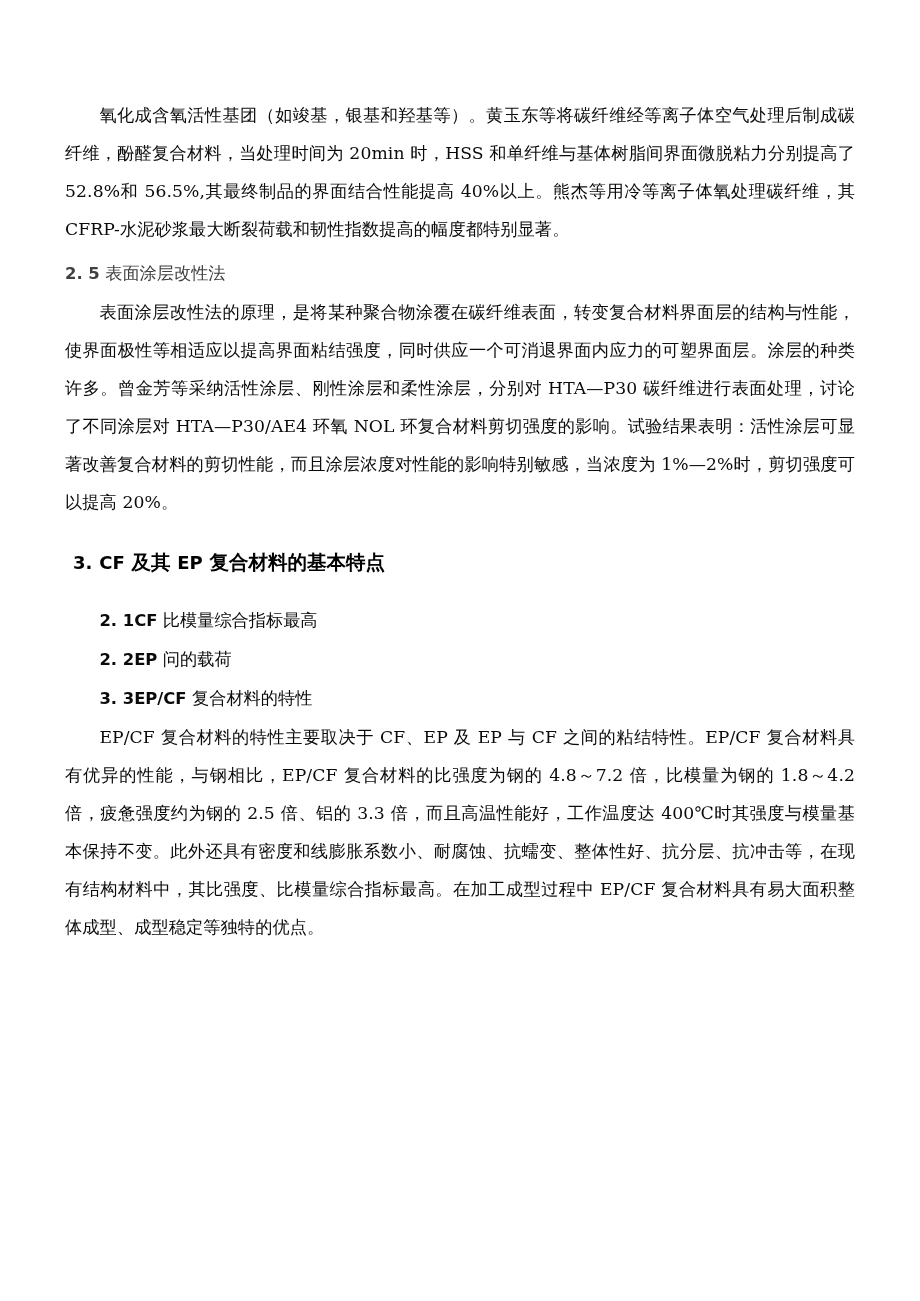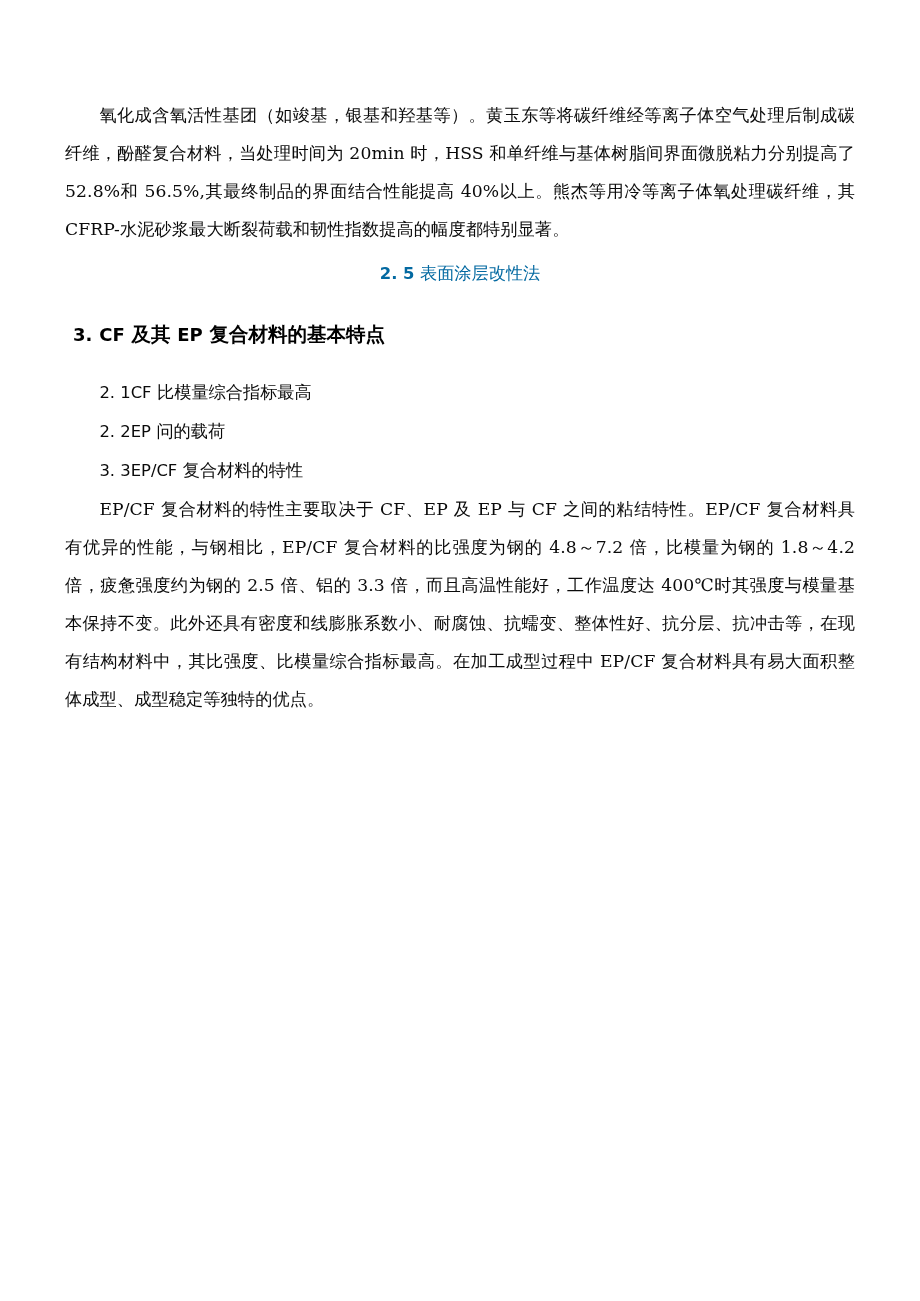--- a/index.html
+++ b/index.html
@@ -37,22 +37,21 @@
     word-break: break-word;
     color: #0a0a0a;
   }
   
   h3.h-sub {
     margin: 0;
     font-size: 17.2px;
     line-height: 38px;
     font-weight: normal;
     text-indent: 0;
-    color: #0369a1;
-    text-align: center;
+    color: #404040;
   }
   h3.h-sub .num {
     font-weight: bold;
     font-family: "DejaVu Sans", "Liberation Sans", sans-serif;
     font-size: 16.4px;
   }
   
   h2.h-main {
     margin: 8px;
     font-size: 19.5px;
@@ -69,21 +68,21 @@
   
   h4.h-item {
     margin: 0;
     font-size: 17.2px;
     line-height: 38px;
     font-weight: normal;
     text-indent: 2em;
     color: #0a0a0a;
   }
   h4.h-item .num {
-    font-weight: normal;
+    font-weight: bold;
     font-family: "DejaVu Sans", "Liberation Sans", sans-serif;
     font-size: 16.4px;
   }
   .spacer-sm { height: 6px; }
   .spacer-md { height: 10px; }
 </style>
 </head>
 <body>
 
 <div class="page">
@@ -91,20 +90,21 @@
 
     <p class="para">氧化成含氧活性基团（如竣基，银基和羟基等）。黄玉东等将碳纤维经等离子体空气处理后制成碳纤维，酚醛复合材料，当处理时间为 20min 时，HSS 和单纤维与基体树脂间界面微脱粘力分别提高了 52.8%和 56.5%,其最终制品的界面结合性能提高 40%以上。熊杰等用冷等离子体氧处理碳纤维，其 CFRP-水泥砂浆最大断裂荷载和韧性指数提高的幅度都特别显著。</p>
 
     <div class="spacer-sm"></div>
 
     <h3 class="h-sub">
       <span class="num">2. 5</span>
       <span>表面涂层改性法</span>
     </h3>
 
+    <p class="para">表面涂层改性法的原理，是将某种聚合物涂覆在碳纤维表面，转变复合材料界面层的结构与性能，使界面极性等相适应以提高界面粘结强度，同时供应一个可消退界面内应力的可塑界面层。涂层的种类许多。曾金芳等采纳活性涂层、刚性涂层和柔性涂层，分别对 HTA—P30 碳纤维进行表面处理，讨论了不同涂层对 HTA—P30/AE4 环氧 NOL 环复合材料剪切强度的影响。试验结果表明：活性涂层可显著改善复合材料的剪切性能，而且涂层浓度对性能的影响特别敏感，当浓度为 1%—2%时，剪切强度可以提高 20%。</p>
 
     <div class="spacer-md"></div>
 
     <h2 class="h-main">
       <span class="lat">3.</span>
       <span class="lat">CF</span>
       <span>及其</span>
       <span class="lat">EP</span>
       <span>复合材料的基本特点</span>
     </h2>

